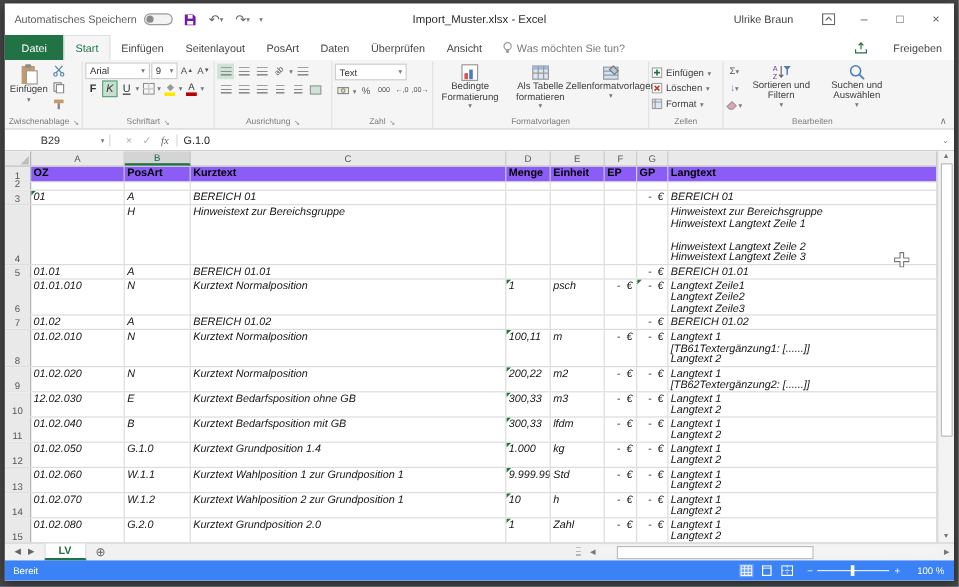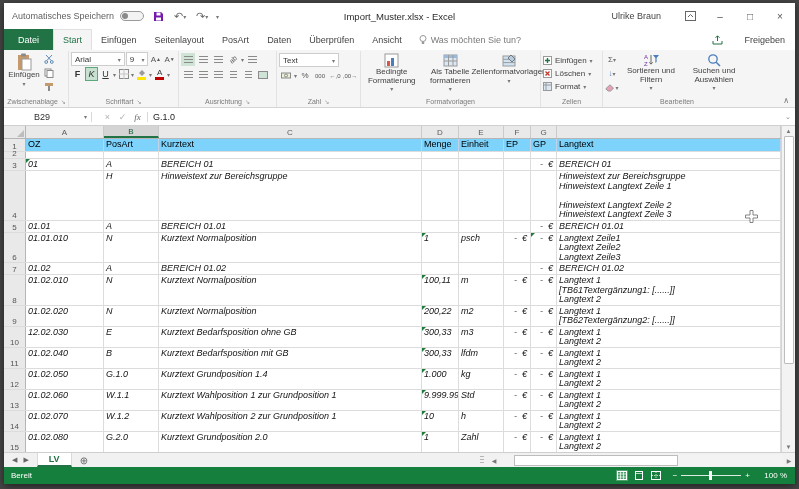--- a/index.html
+++ b/index.html
@@ -72,42 +72,42 @@
   .grow.r-empty { min-height:7px; height:7px; }
   .rowhdr { width:22px; flex:0 0 22px; background:#e9e9e9; border-right:1px solid #b5b5b5; font-size:8px; color:#555;
             display:flex; align-items:flex-end; justify-content:center; padding-bottom:0px; }
   .cell { border-right:1px solid #dcdcdc; overflow:hidden; white-space:nowrap; font-size:9px; color:#141414;
           padding:1px 2px 0 2px; line-height:9.5px; position:relative; }
   .it { font-style:italic; }
   .cw-A{width:78px;flex:0 0 78px;} .cw-B{width:55px;flex:0 0 55px;} .cw-C{width:263px;flex:0 0 263px;}
   .cw-D{width:37px;flex:0 0 37px;} .cw-E{width:45px;flex:0 0 45px;} .cw-F{width:27px;flex:0 0 27px;}
   .cw-G{width:26px;flex:0 0 26px;} .cw-H{flex:1 1 auto;min-width:0;}
   .hdrrow { min-height:13px; }
-  .hdrrow .cell { background:#7dd3fc; font-weight:normal; font-style:normal; color:#000; border-right-color:#c3d2e4; }
+  .hdrrow .cell { background:#8b5cf6; font-weight:bold; font-style:normal; color:#000; border-right-color:#c3d2e4; }
   .cur { display:flex; justify-content:flex-end; gap:5px; padding-right:3px; }
   .tri { position:absolute; top:0; left:0; width:0; height:0; border-top:4px solid #1f7a3c; border-right:4px solid transparent; }
   .ltline { min-height:9.5px; }
   .vscroll { width:14px; flex:0 0 14px; background:#f3f3f3; border-left:1px solid #d5d5d5; display:flex; flex-direction:column; align-items:center; font-size:6px; color:#777; }
   .vthumb { width:10px; height:228px; background:#fff; border:1px solid #bdbdbd; border-radius:1px; margin-top:2px; }
   .vsp { flex:1; }
 
   
   .sheetbar { height:15px; flex:0 0 15px; display:flex; align-items:stretch; background:#f1f1f1; border-top:1px solid #cfcfcf; font-size:7px; color:#666; }
   .snav { display:flex; align-items:center; gap:6px; padding:0 8px; }
   .sheettab { background:#fff; border-bottom:2px solid #217346; color:#217346; font-weight:bold; font-size:9px;
               display:flex; align-items:center; padding:0 11px; border-left:1px solid #d9d9d9; border-right:1px solid #d9d9d9; }
   .addsheet { display:flex; align-items:center; padding:0 8px; font-size:10px; color:#666; }
   .hscroll { margin-left:auto; display:flex; align-items:center; width:315px; }
   .hdots { width:4px; height:9px; background:repeating-linear-gradient(#b5b5b5 0 1px, transparent 1px 3px); margin-right:4px; }
   .harr { width:12px; text-align:center; font-size:6px; color:#777; }
   .htrack { flex:1; height:11px; background:#f3f3f3; position:relative; }
   .hthumb { position:absolute; left:5%; top:0; width:58%; height:11px; background:#fff; border:1px solid #bdbdbd; }
 
   
-  .statusbar { height:17px; flex:0 0 17px; background:#15803d; color:#fff; display:flex; align-items:center; font-size:8px; }
+  .statusbar { height:17px; flex:0 0 17px; background:#3b82f6; color:#fff; display:flex; align-items:center; font-size:8px; }
   .sb-mode { padding-left:7px; }
   .sb-right { margin-left:auto; display:flex; align-items:center; gap:5px; padding-right:8px; }
   .viewico { width:12px; height:11px; display:flex; align-items:center; justify-content:center; }
   .viewico.current { background:rgba(255,255,255,.25); }
   .zslider { display:flex; align-items:center; gap:4px; margin-left:6px; }
   .ztrack { width:60px; height:1px; background:rgba(255,255,255,.85); position:relative; }
   .zthumb { position:absolute; left:28px; top:-4px; width:3px; height:9px; background:#fff; }
   .zlabel { width:32px; text-align:right; }
 
   

